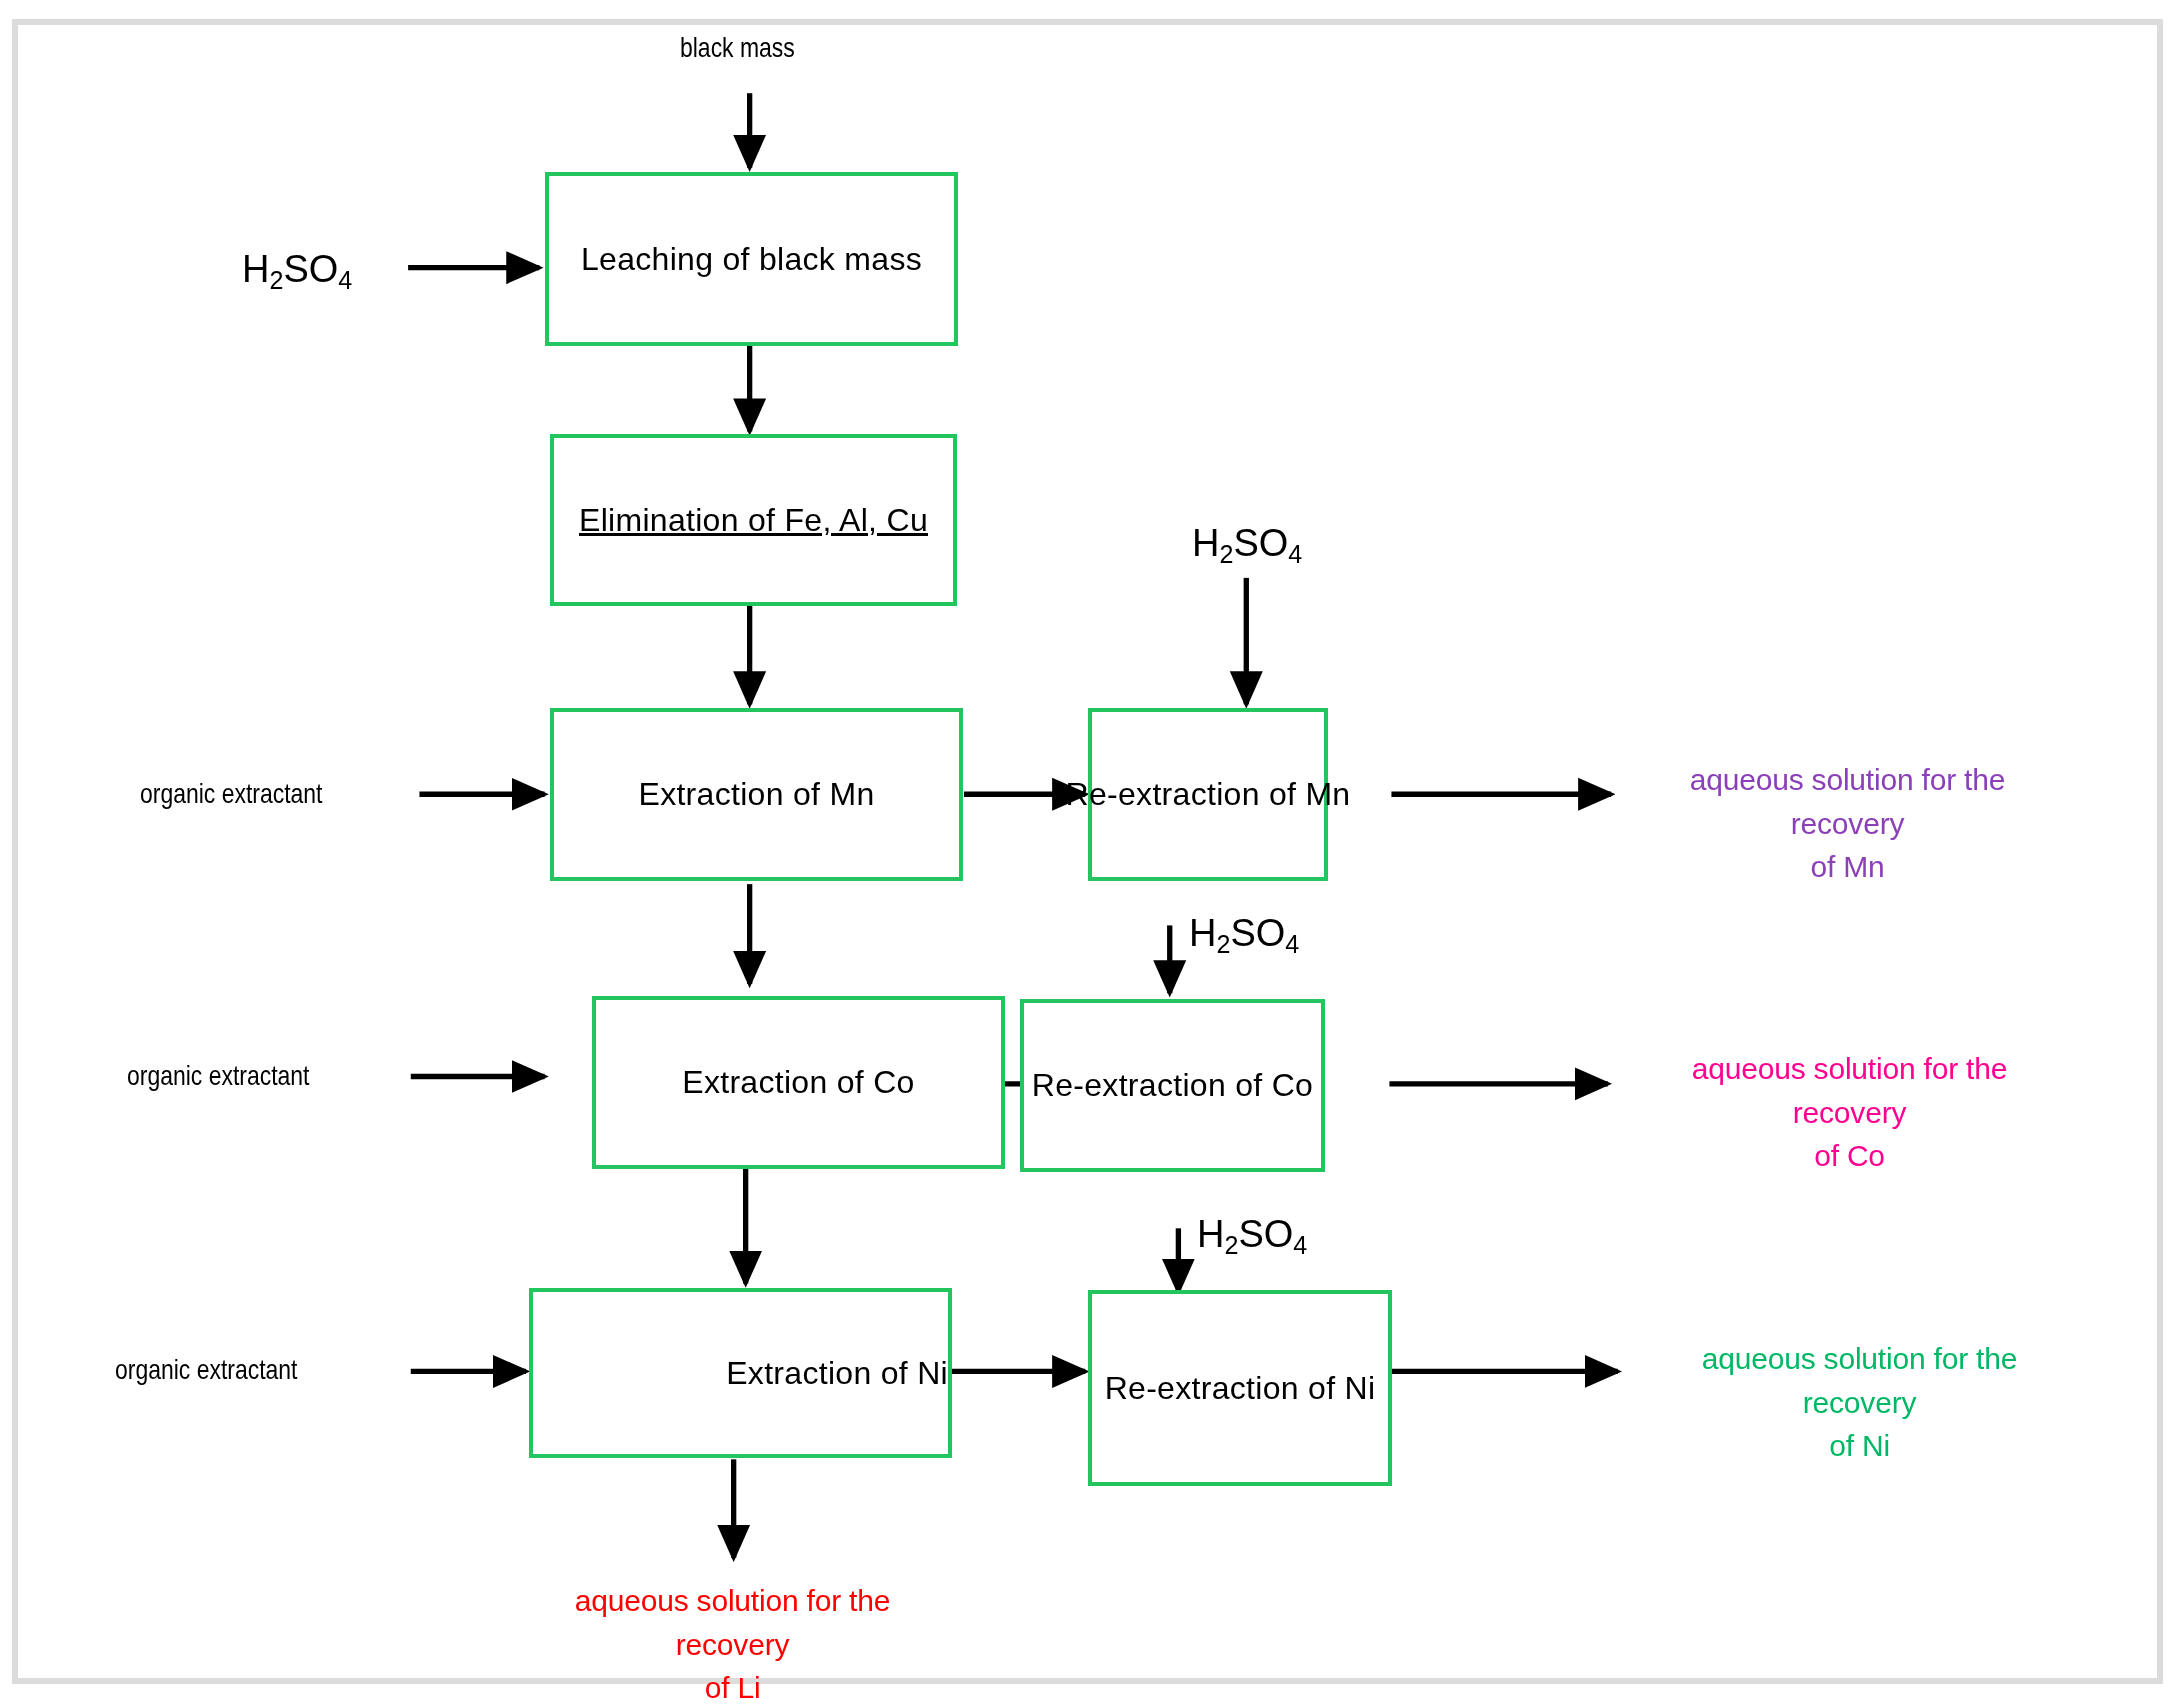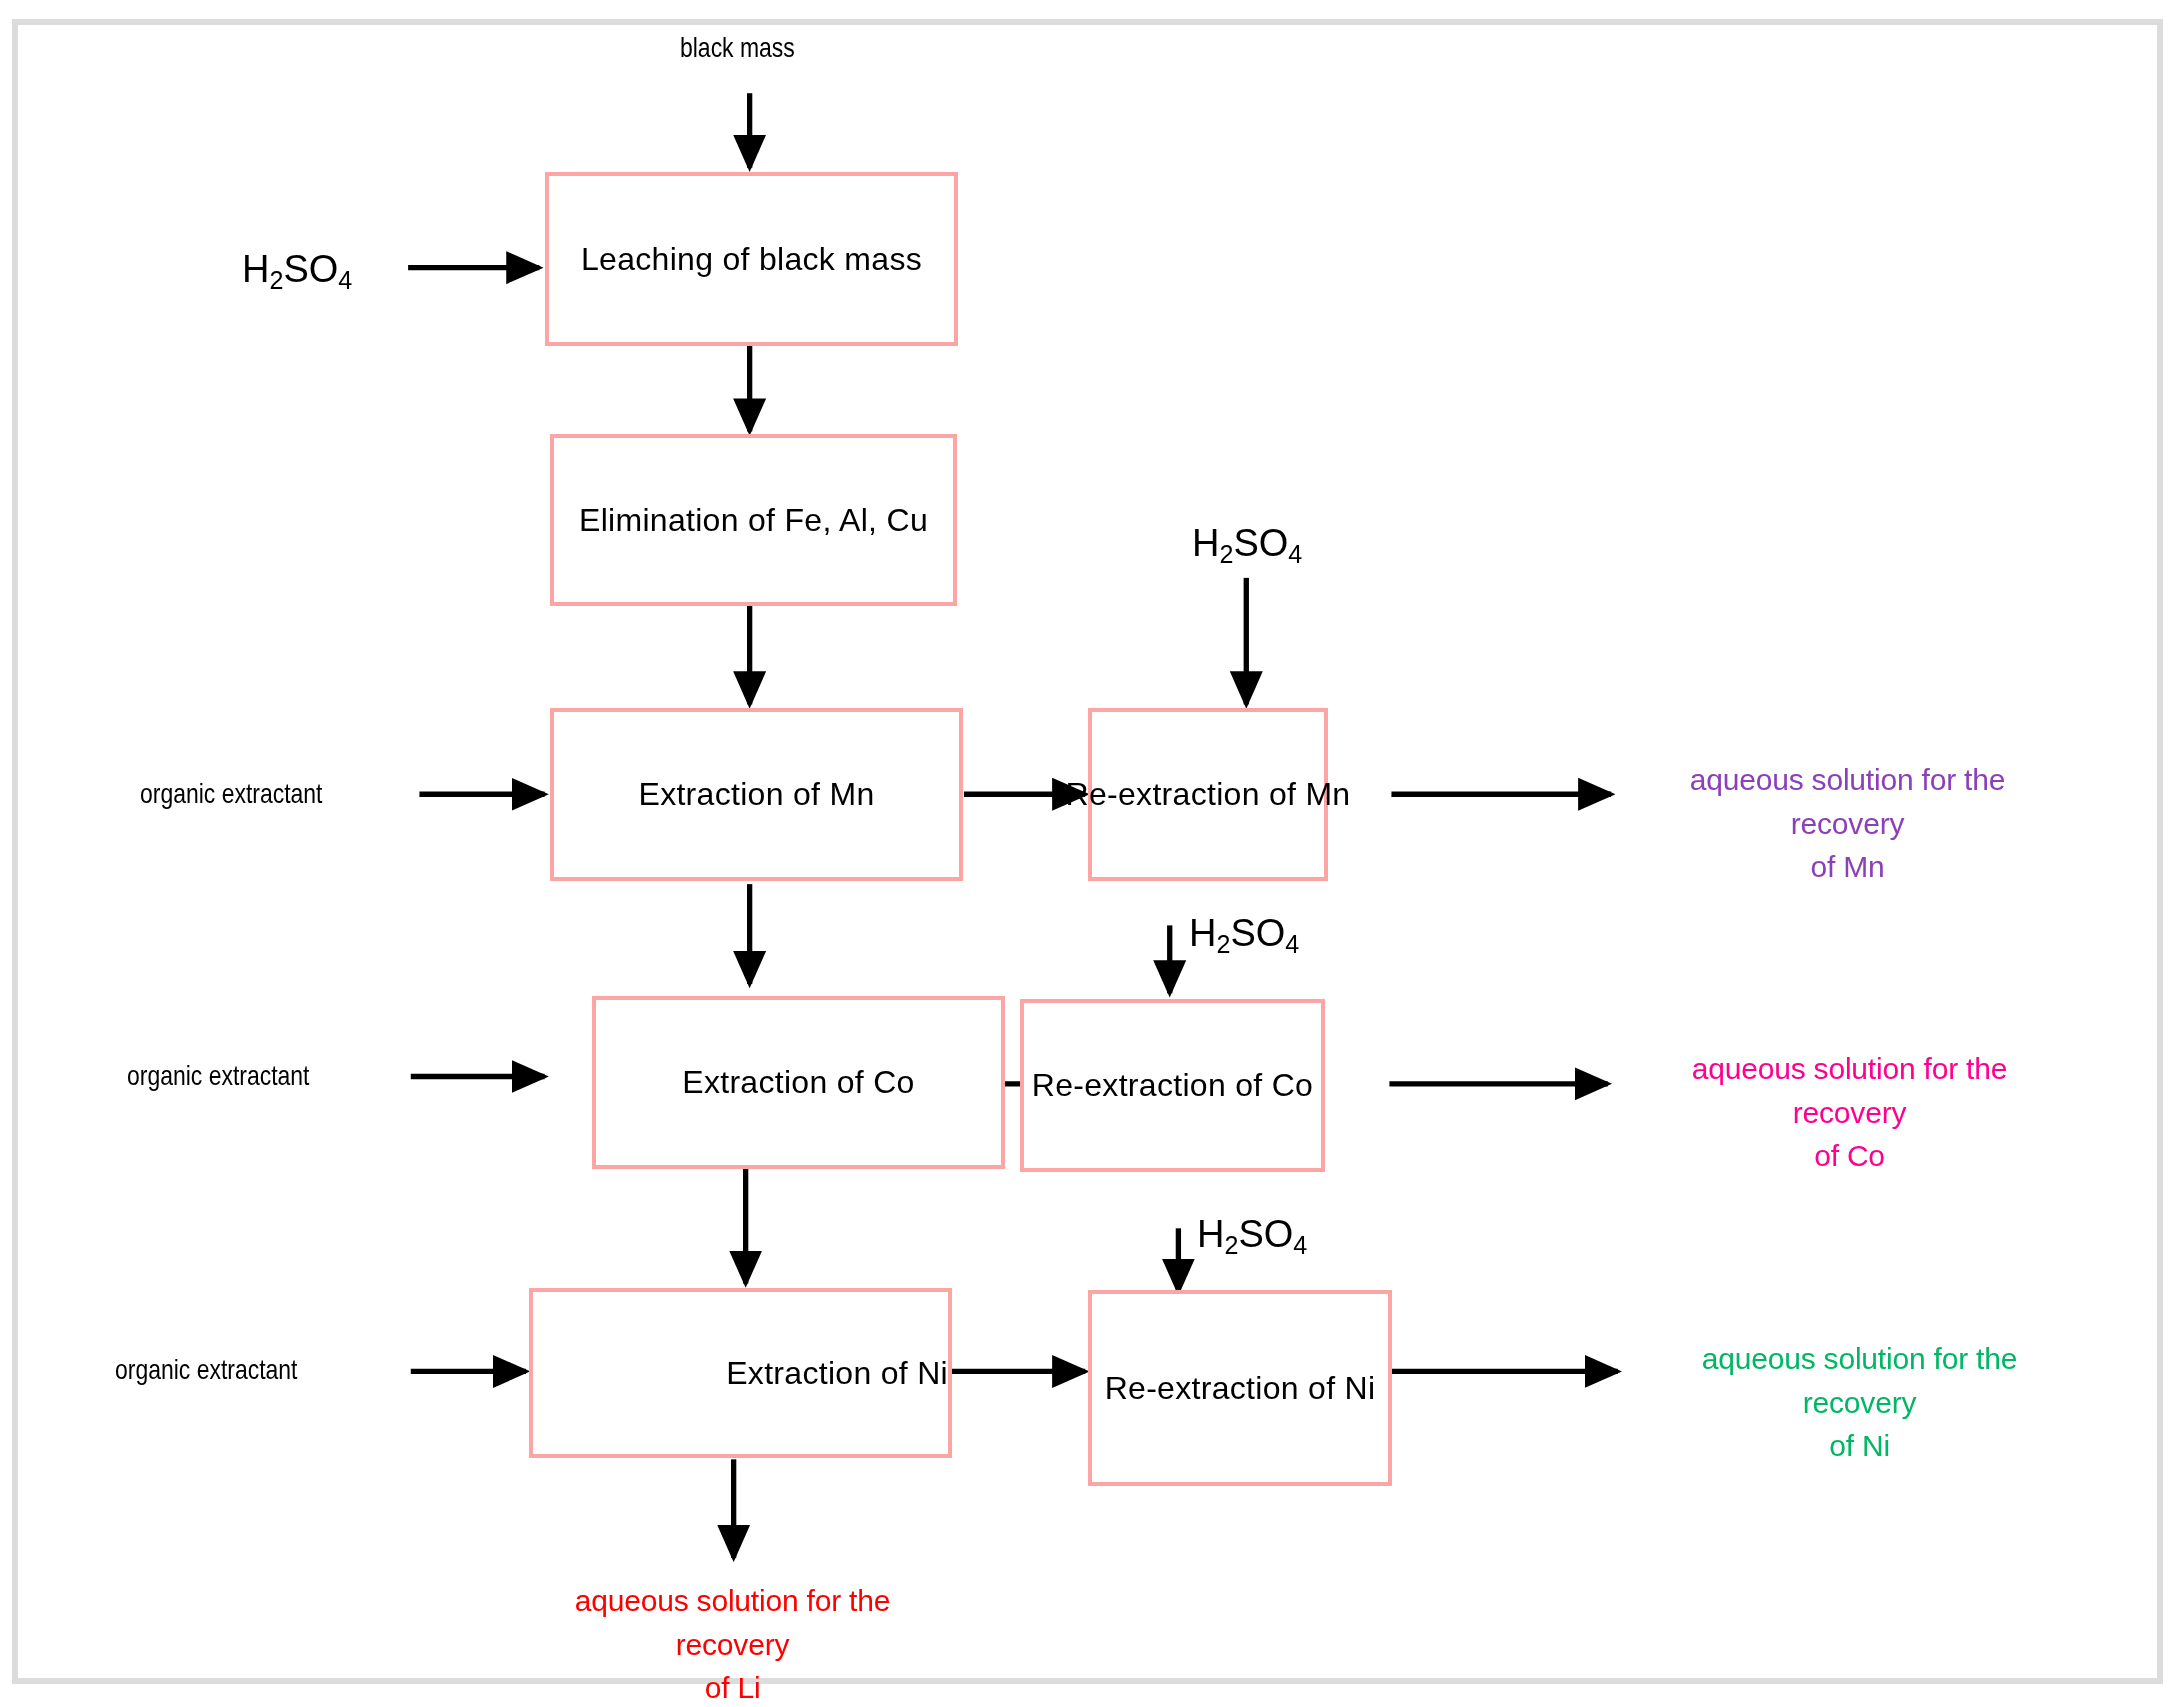--- a/index.html
+++ b/index.html
@@ -35,21 +35,21 @@
     left: 0; top: 0;
     width: 2183px;
     height: 1707px;
     pointer-events: none;
   }
 
   
   .pbox {
     position: absolute;
     box-sizing: border-box;
-    border: 4px solid #fca5a5;
+    border: 4px solid #22c55e;
     background: #ffffff;
     display: flex;
     align-items: center;
     justify-content: center;
   }
   .pbox .plabel {
     font-family: "Liberation Sans", sans-serif;
     font-size: 32px;
     color: #000000;
     letter-spacing: 0.3px;
@@ -158,21 +158,21 @@
   <div class="tlabel cond" style="left:140px; top:778px; font-size:28px;">organic extractant</div>
 
   <div class="tlabel cond" style="left:127px; top:1060px; font-size:28px;">organic extractant</div>
 
   <div class="tlabel cond" style="left:115px; top:1354px; font-size:28px;">organic extractant</div>
 
   <div class="pbox" style="left:545px; top:172px; width:413px; height:174px;">
     <span class="plabel">Leaching of black mass</span>
   </div>
 
-  <div class="pbox" style="left:550px; top:434px; width:407px; height:172px;">
+  <div class="pbox" style="left:550px; top:434px; width:407px; height:172px;text-decoration:underline;">
     <span class="plabel">Elimination of Fe, Al,  Cu</span>
   </div>
 
   <div class="pbox" style="left:550px; top:708px; width:413px; height:173px;">
     <span class="plabel">Extraction of Mn</span>
   </div>
 
   <div class="pbox" style="left:1088px; top:708px; width:240px; height:173px;">
     <span class="plabel">Re-extraction of Mn</span>
   </div>

